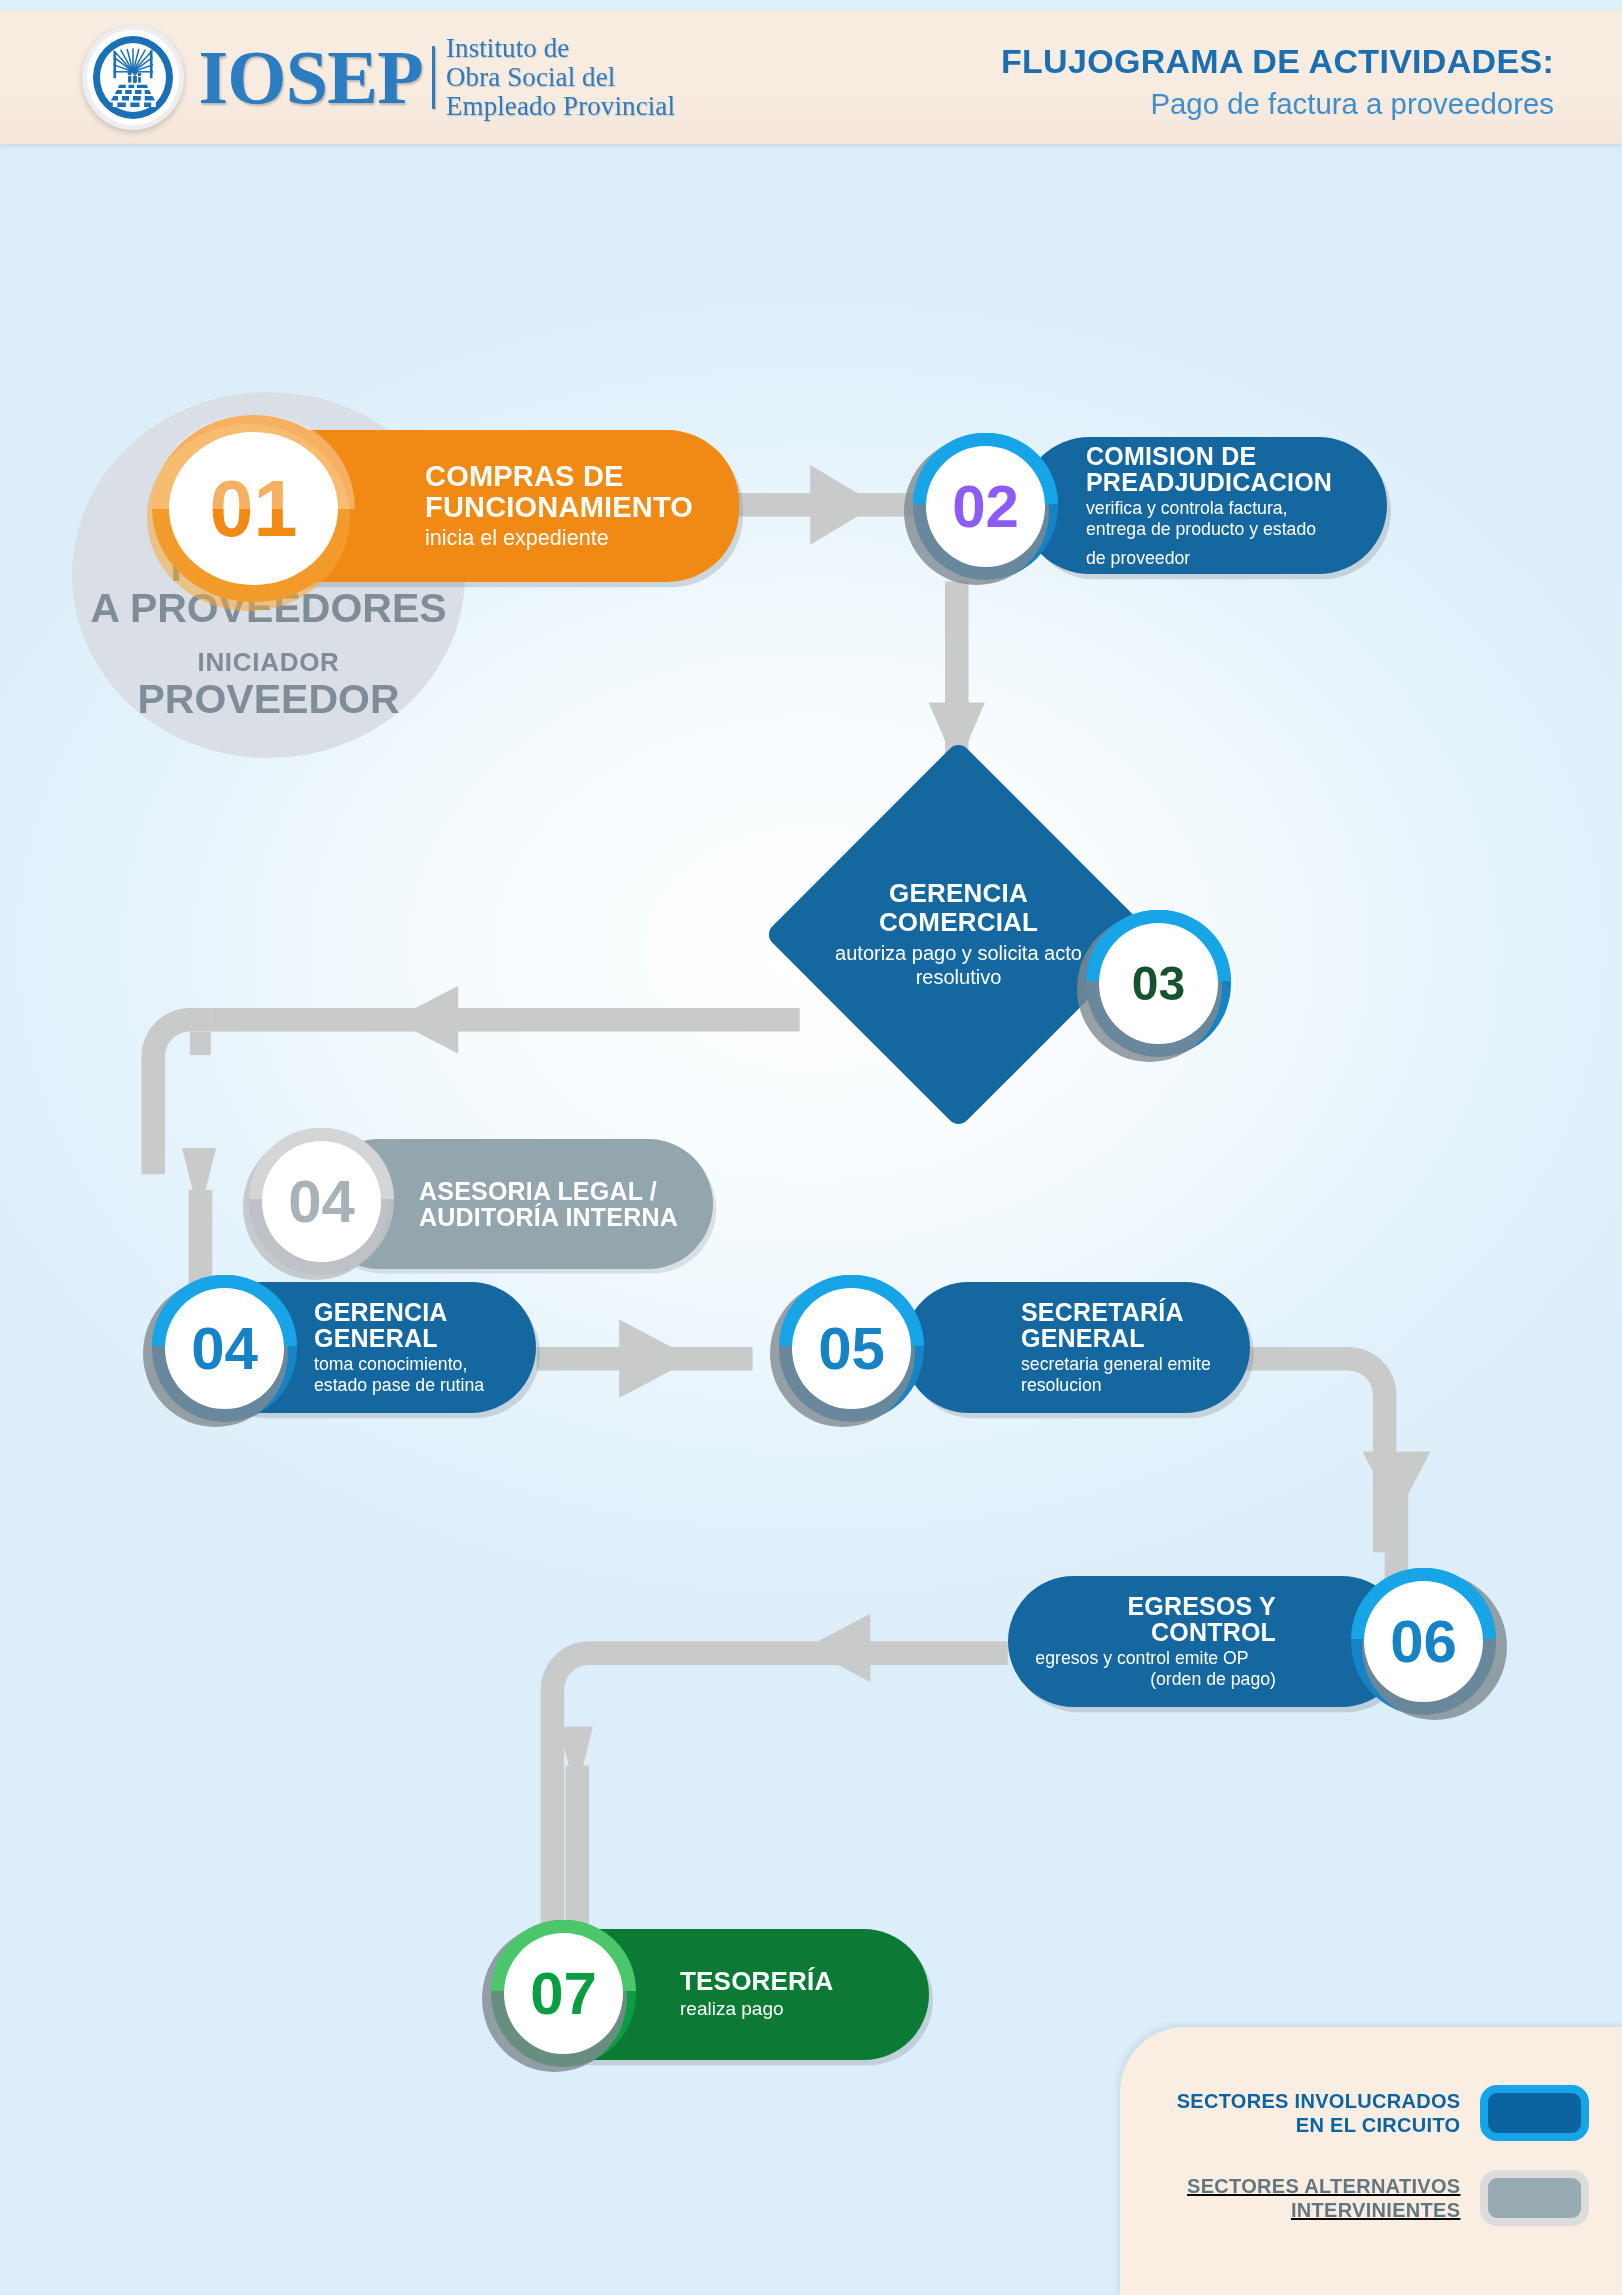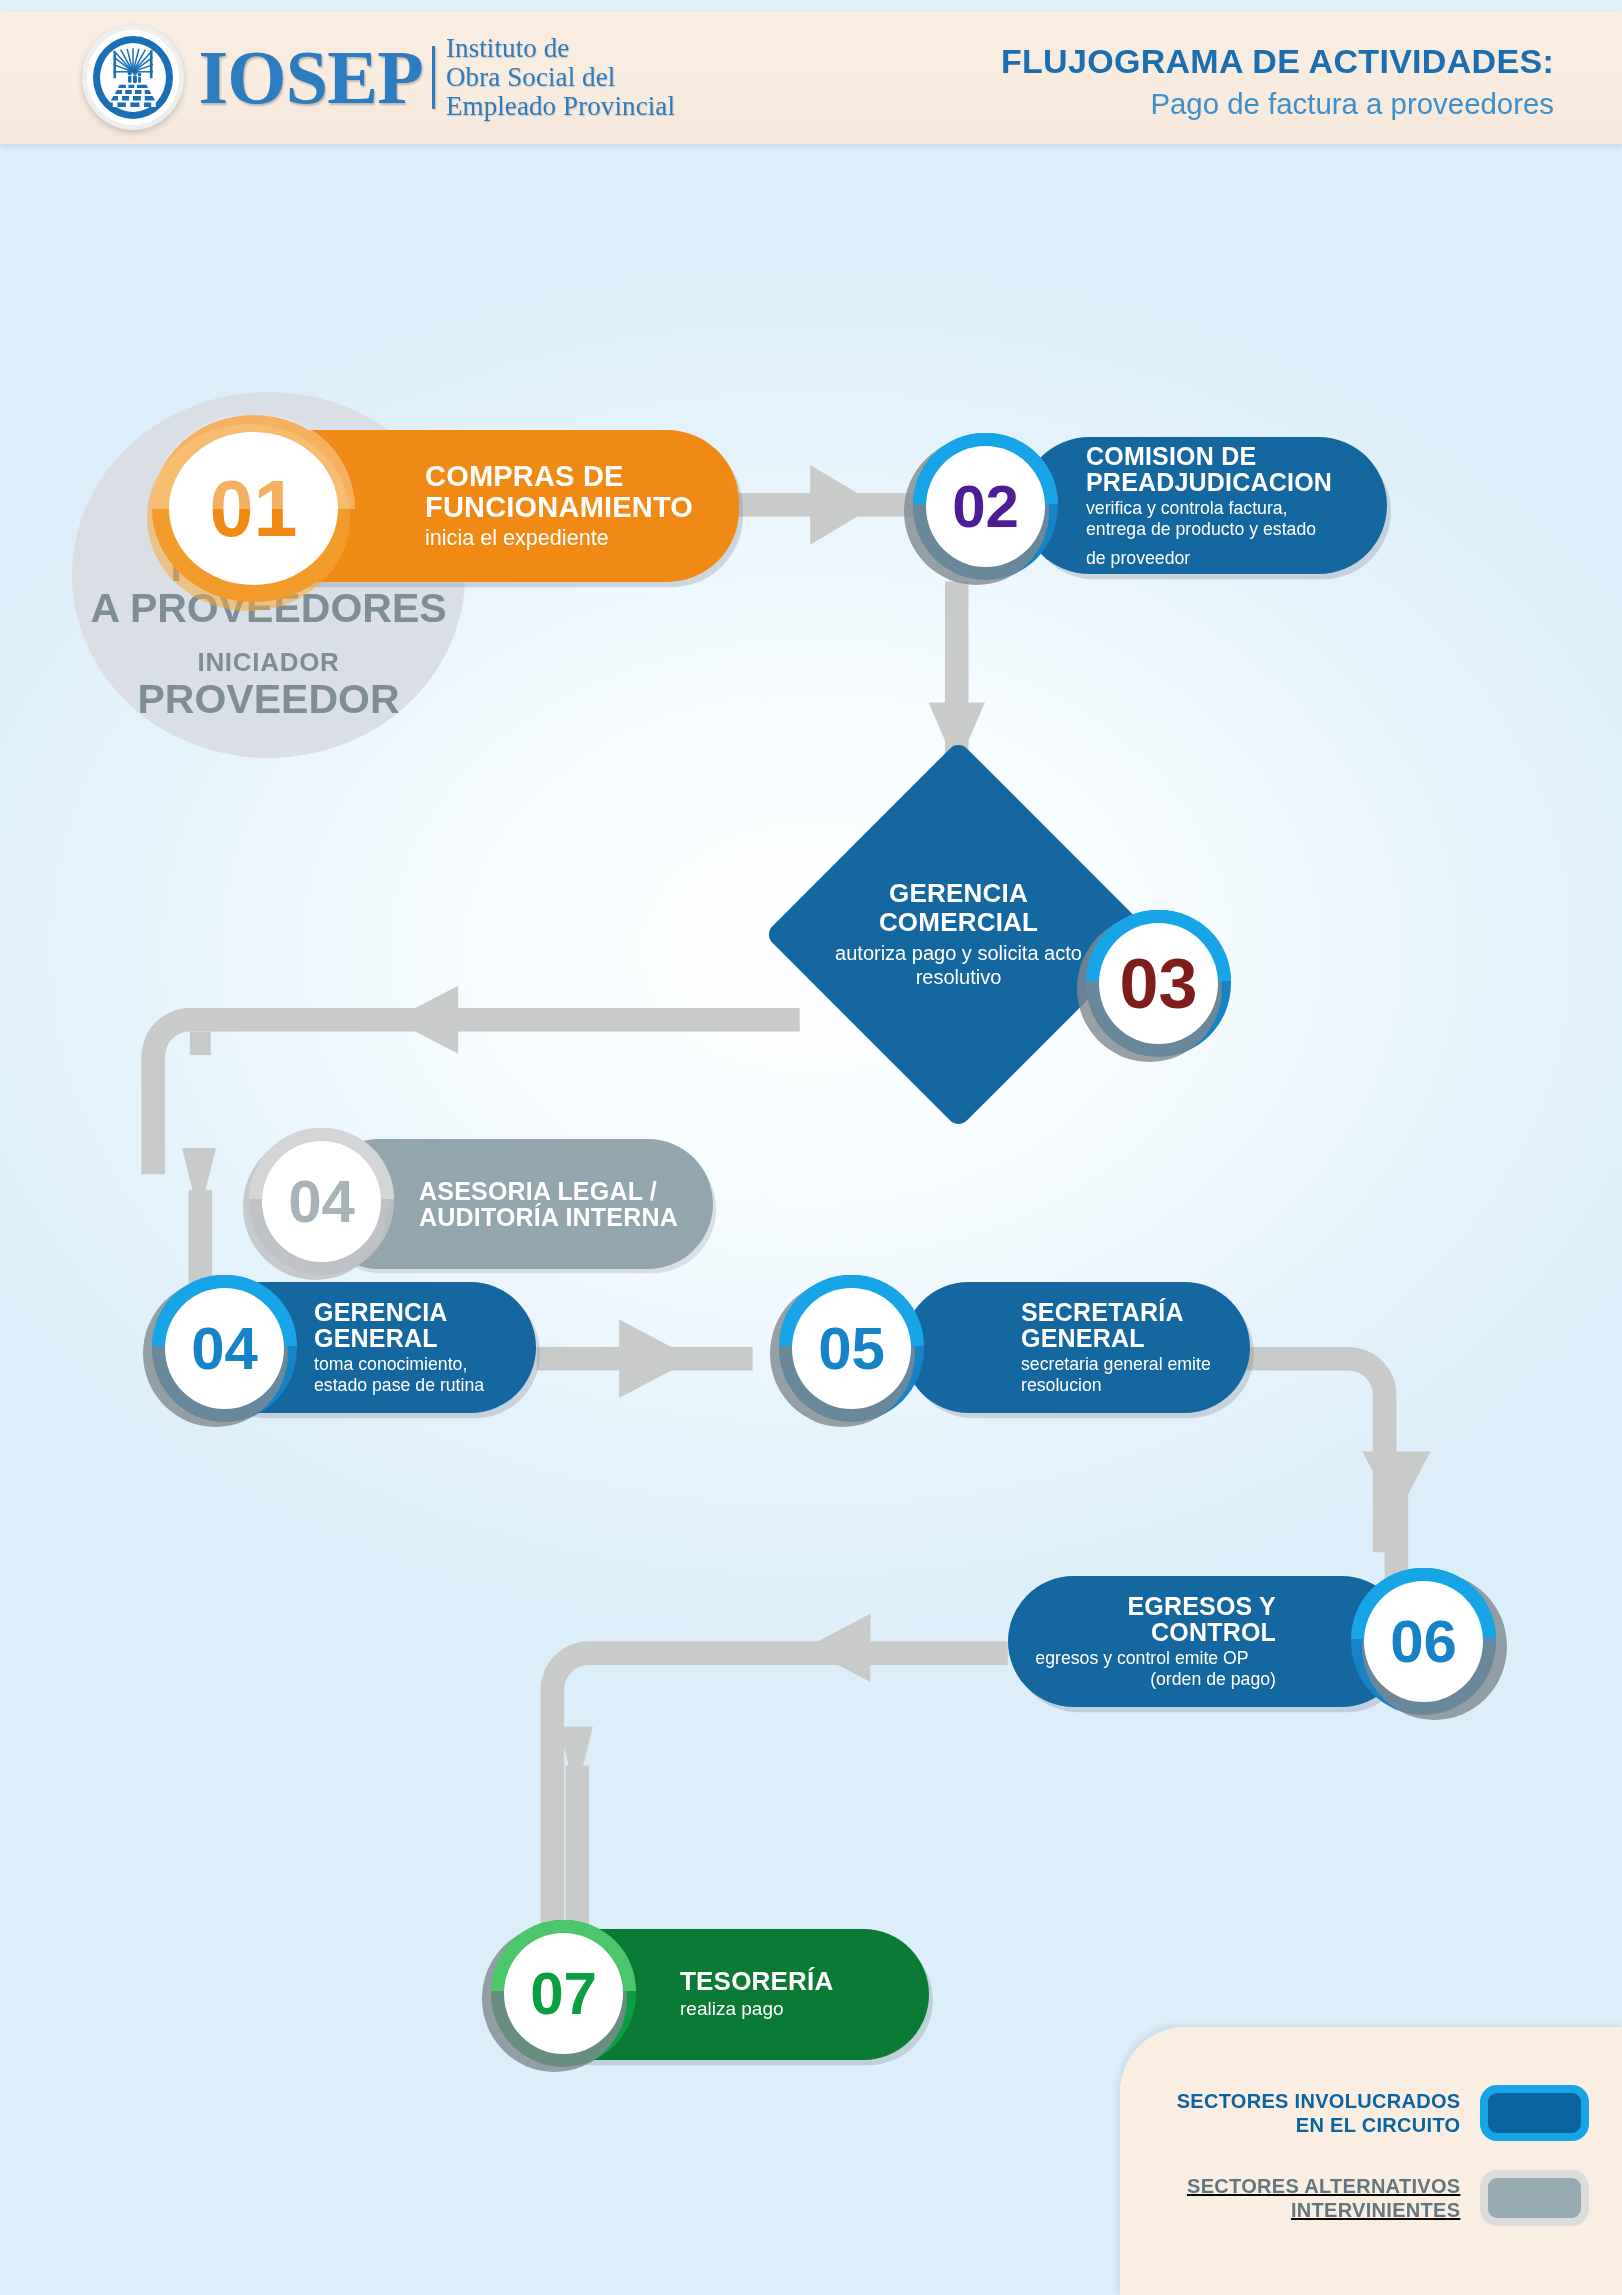--- a/index.html
+++ b/index.html
@@ -298,38 +298,38 @@
           <div class="name" style="font-size:25px;">COMISION DE</div>
           <div class="name" style="font-size:25px;">PREADJUDICACION</div>
           <div class="desc" style="font-size:17.7px;">verifica y controla factura,</div>
           <div class="desc" style="font-size:17.7px;margin-top:0;">entrega de producto y estado</div>
           <div class="desc" style="font-size:17.7px;margin-top:8px;">de proveedor</div>
         </div>
       </div>
       <div class="badge" style="left:913px;top:290px;width:145px;height:147px;background:#1683C6;padding:13px;">
         <div class="shadow" style="left:-9.2px;top:5.2px;width:145px;height:147px;background:rgba(128,137,144,.8);"></div>
         <div class="inner">
-          <span class="num" style="font-size:60px;color:#4c1d95;">02</span>
+          <span class="num" style="font-size:60px;color:#8b5cf6;">02</span>
         </div>
         <div style="position:absolute;left:0;top:0;width:100%;height:48%;border-radius:73px 73px 0 0;background:#17A5E8;z-index:-1;"></div>
       </div>
     </div>
 
     <div class="node">
       <div id="diamond" style="left:821px;top:654px;"></div>
       <div id="diamond-label" style="left:808px;top:736px;">
         <div class="name">GERENCIA</div>
         <div class="name">COMERCIAL</div>
         <div class="desc">autoriza pago y solicita acto</div>
         <div class="desc" style="margin-top:0;">resolutivo</div>
       </div>
       <div class="badge" style="left:1086px;top:767px;width:145px;height:147px;background:#1683C6;padding:13px;">
         <div class="shadow" style="left:-9.2px;top:5.2px;width:145px;height:147px;background:rgba(128,137,144,.8);"></div>
         <div class="inner">
-          <span class="num" style="font-size:70px;color:#7f1d1d;">03</span>
+          <span class="num" style="font-size:48px;color:#14532d;">03</span>
         </div>
         <div style="position:absolute;left:0;top:0;width:100%;height:48%;border-radius:73px 73px 0 0;background:#17A5E8;z-index:-1;"></div>
       </div>
     </div>
 
     <div class="node">
       <div class="pill" style="left:314px;top:996px;width:399px;height:130px;background:#93A6AE;padding-left:105px;box-shadow:3.9px 5.2px 0 -0.7px rgba(150,158,164,.28);">
         <div class="txt">
           <div class="name" style="font-size:25px;">ASESORIA LEGAL /</div>
           <div class="name" style="font-size:25px;">AUDITORÍA INTERNA</div>

